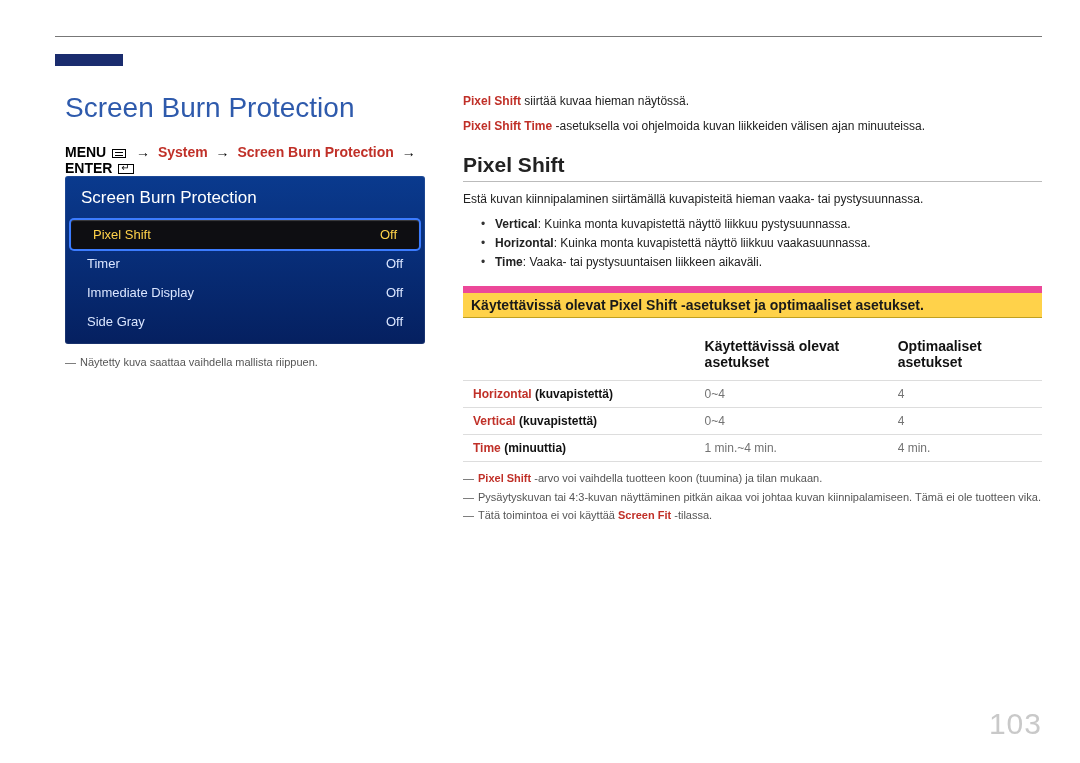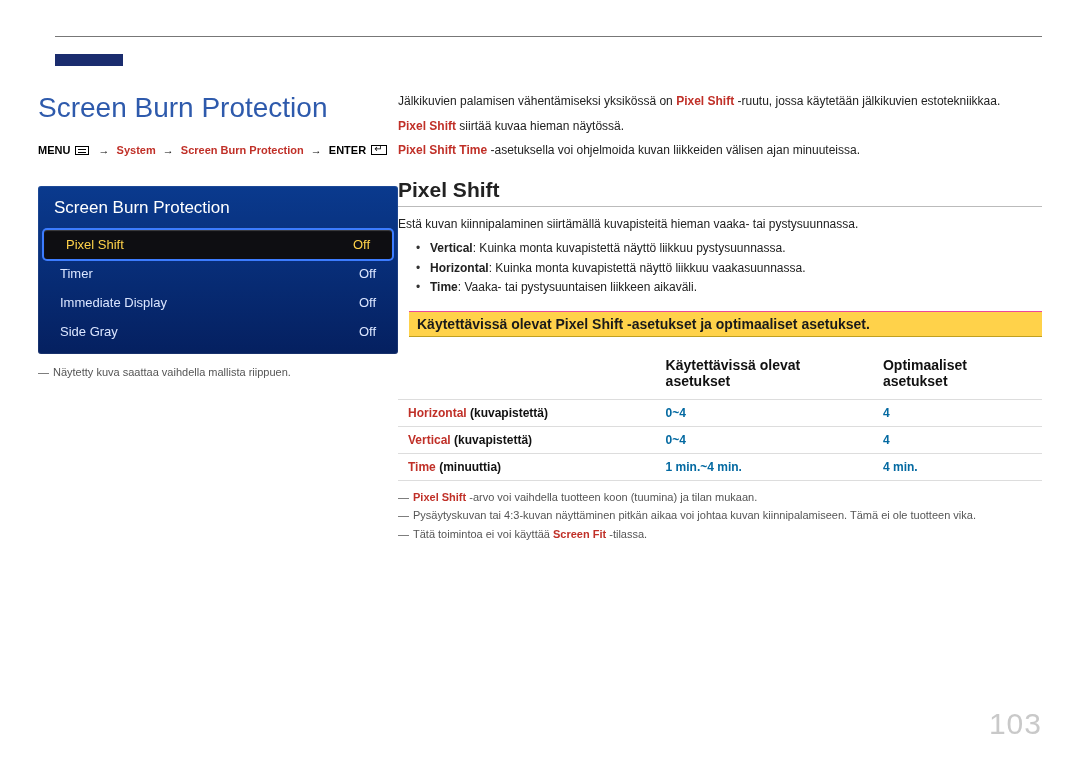--- a/index.html
+++ b/index.html
@@ -23,37 +23,38 @@
     position: absolute;
     top: 54px;
     left: 55px;
     width: 68px;
     height: 12px;
     background: #1a2c6e;
   }
   .content {
     position: absolute;
     top: 92px;
-    left: 38px;
+    left: 65px;
     right: 38px;
     display: flex;
+    gap: 38px;
   }
   .left-col { width: 360px; flex: 0 0 360px; }
   .right-col { flex: 1; }
   h1.main-title {
     color: #2e5aac;
     font-size: 28px;
     font-weight: 500;
     margin-bottom: 20px;
   }
   .breadcrumb {
-    font-size: 11px;
+    font-size: 14px;
     font-weight: 700;
     color: #000;
-    margin-bottom: 30px;
+    margin-bottom: 0;
   }
   .breadcrumb .bc-system, .breadcrumb .bc-sbp { color: #c03028; }
   .breadcrumb .menu-icon {
     display: inline-block;
     width: 14px; height: 9px;
     border: 1px solid #000;
     position: relative;
     vertical-align: -1px;
     margin: 0 2px;
   }
@@ -148,24 +149,23 @@
     left: 0;
     color: #333;
   }
   ul.bullets li .b-label { font-weight: 700; }
   .highlight-bar {
     background: #ffd24a;
     color: #1a1a1a;
     font-size: 14px;
     font-weight: 700;
     padding: 4px 8px;
-    border-top: 1px solid #ec4899;
+    border-top: 7px solid #ec4899;
     border-bottom: 1px solid #c0a020;
     margin-bottom: 0;
-    margin-left: 11px;
   }
   table.settings {
     width: 100%;
     border-collapse: collapse;
     font-size: 12px;
   }
   table.settings th, table.settings td {
     text-align: left;
     padding: 6px 10px;
     border-bottom: 1px solid #ddd;
@@ -173,21 +173,21 @@
   }
   table.settings th {
     font-size: 14px;
     font-weight: 700;
     color: #111;
     padding-top: 20px;
     padding-bottom: 10px;
   }
   table.settings td.label .red { color: #c03028; font-weight: 700; }
   table.settings td.label .paren { font-weight: 700; color: #111; text-align: center; }
-  table.settings td.avail, table.settings td.opt { color: #0369a1; font-weight: 700; }
+  table.settings td.avail, table.settings td.opt { color: #737373; font-weight: 400; }
   table.settings td.label { width: 40%; }
   .r-notes { margin-top: 8px; }
   .r-notes .note-line { margin-bottom: 2px; }
   .r-notes .note-red { color: #c03028; font-weight: 700; }
   .r-notes .note-b { font-weight: 400; }
   .page-num {
     position: absolute;
     bottom: 22px;
     right: 38px;
     font-size: 30px;
@@ -241,23 +241,20 @@
         </div>
       <div class="panel-pad"></div>
     </div>
 
     <div class="footnote">
       <span class="note-dash">―</span><span>Näytetty kuva saattaa vaihdella mallista riippuen.</span>
     </div>
   </div>
 
   <div class="right-col">
-    <div class="para">
-      <span>Jälkikuvien palamisen vähentämiseksi yksikössä on </span><span class="red">Pixel Shift</span><span> -ruutu, jossa käytetään jälkikuvien estotekniikkaa.</span>
-    </div>
     <div class="para">
       <span class="red">Pixel Shift</span><span> siirtää kuvaa hieman näytössä.</span>
     </div>
     <div class="para">
       <span class="red">Pixel Shift Time</span><span> -asetuksella voi ohjelmoida kuvan liikkeiden välisen ajan minuuteissa.</span>
     </div>
 
     <h2 class="sub-title">Pixel Shift</h2>
     <div class="para">Estä kuvan kiinnipalaminen siirtämällä kuvapisteitä hieman vaaka- tai pystysuunnassa.</div>
 

